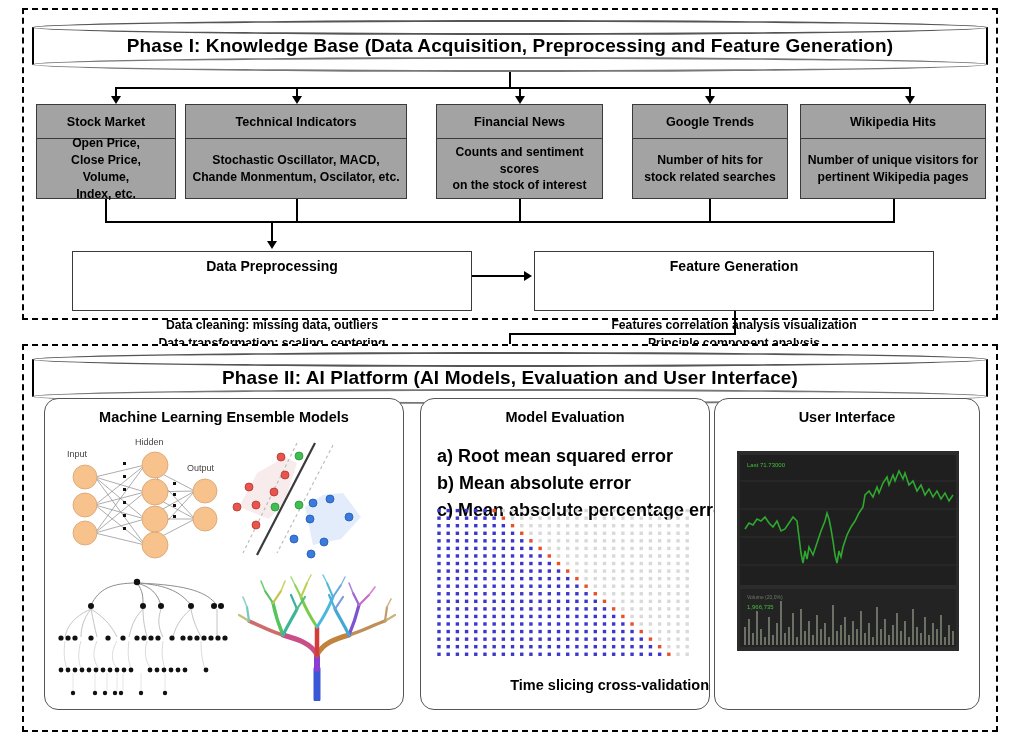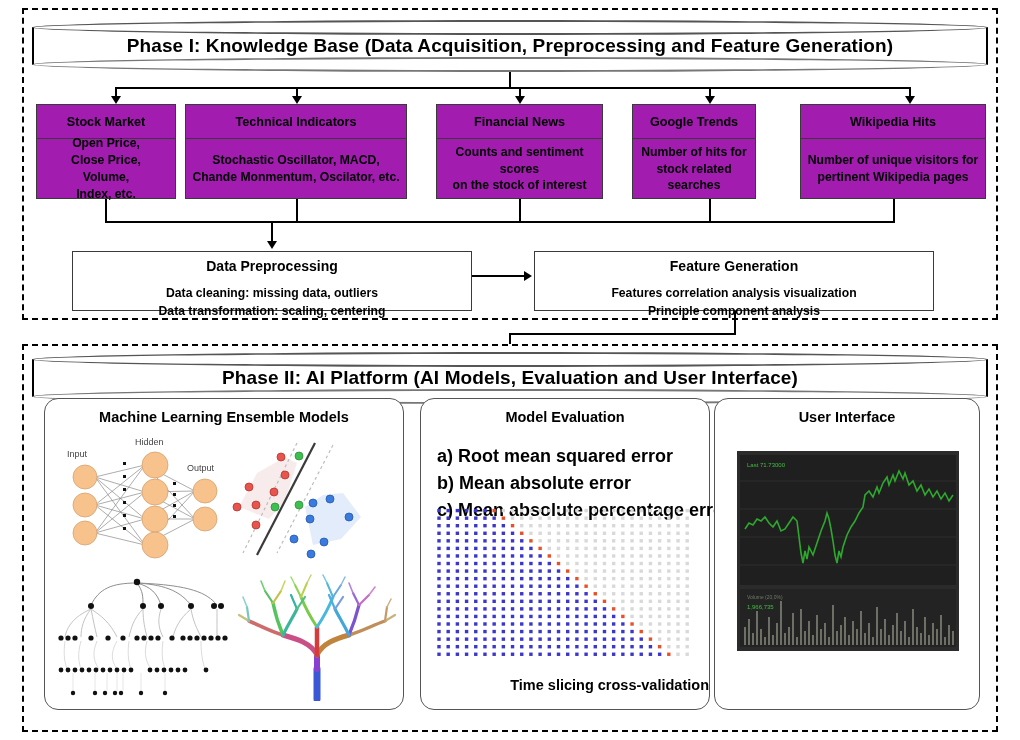--- a/index.html
+++ b/index.html
@@ -17,29 +17,29 @@
   .banner .body{position:absolute;left:0;right:0;top:7px;bottom:7px;background:#fff;border-left:2px solid #000;border-right:2px solid #000;}
   .banner .cap{position:absolute;left:0;right:0;height:15px;border:2px solid #555;border-radius:50%/50%;background:#fff;box-sizing:border-box;}
   .banner .cap.top{top:0;}
   .banner .cap.bot{bottom:0;border-color:#777;}
   .banner .label{position:absolute;left:0;right:0;top:0;bottom:0;display:flex;align-items:center;justify-content:center;
     font-weight:bold;font-size:19px;letter-spacing:.1px;color:#000;text-align:center;}
   #phase1-banner{left:32px;top:20px;width:956px;height:52px;}
   #phase2-banner{left:32px;top:352px;width:956px;height:52px;}
 
   
-  .src-box{position:absolute;box-sizing:border-box;border:1.6px solid #3a3a3a;background:#a21caf;}
+  .src-box{position:absolute;box-sizing:border-box;border:1.6px solid #3a3a3a;background:#a3a3a3;}
   .src-box .head{height:33px;display:flex;align-items:center;justify-content:center;border-bottom:1.6px solid #3a3a3a;
     font-weight:bold;font-size:12.6px;text-align:center;padding:0 4px;}
   .src-box .body{height:calc(100% - 33px);display:flex;align-items:center;justify-content:center;
     font-weight:bold;font-size:12.2px;line-height:1.38;text-align:center;padding:2px 5px;box-sizing:border-box;}
 
   
   .proc-box{position:absolute;box-sizing:border-box;border:1.6px solid #3a3a3a;background:#fff;
-    display:flex;flex-direction:column;align-items:center;}
+    display:flex;flex-direction:column;align-items:center;gap:32px;}
   .proc-box .title{font-weight:bold;font-size:14px;margin-top:6px;}
   .proc-box .lines{margin-top:11px;font-weight:bold;font-size:12.2px;line-height:1.45;text-align:center;}
 
   
   .ln{position:absolute;background:#000;}
   .vln{width:1.6px;}
   .hln{height:1.6px;}
   .arrow-d{position:absolute;width:0;height:0;border-left:5px solid transparent;border-right:5px solid transparent;border-top:8px solid #000;}
   .arrow-r{position:absolute;width:0;height:0;border-top:5px solid transparent;border-bottom:5px solid transparent;border-left:8px solid #000;}
 
@@ -91,21 +91,21 @@
   <div class="src-box" id="src2" style="left:436px;top:104px;width:167px;height:95px;">
     <div class="head">Financial News</div>
     <div class="body" style="white-space:pre-line;">Counts and sentiment scores
 on the stock of interest</div>
   </div>
   <div class="src-box" id="src1" style="left:185px;top:104px;width:222px;height:95px;">
     <div class="head">Technical Indicators</div>
     <div class="body" style="white-space:pre-line;">Stochastic Oscillator, MACD,
 Chande Monmentum, Oscilator, etc.</div>
   </div>
-  <div class="src-box" id="src3" style="left:632px;top:104px;width:124px;height:95px;">
+  <div class="src-box" id="src3" style="left:632px;top:104px;width:156px;height:95px;">
     <div class="head">Google Trends</div>
     <div class="body" style="white-space:pre-line;">Number of hits for
 stock related searches</div>
   </div>
   <div class="src-box" id="src4" style="left:800px;top:104px;width:186px;height:95px;">
     <div class="head">Wikipedia Hits</div>
     <div class="body" style="white-space:pre-line;">Number of unique visitors for
 pertinent Wikipedia pages</div>
   </div>
 

